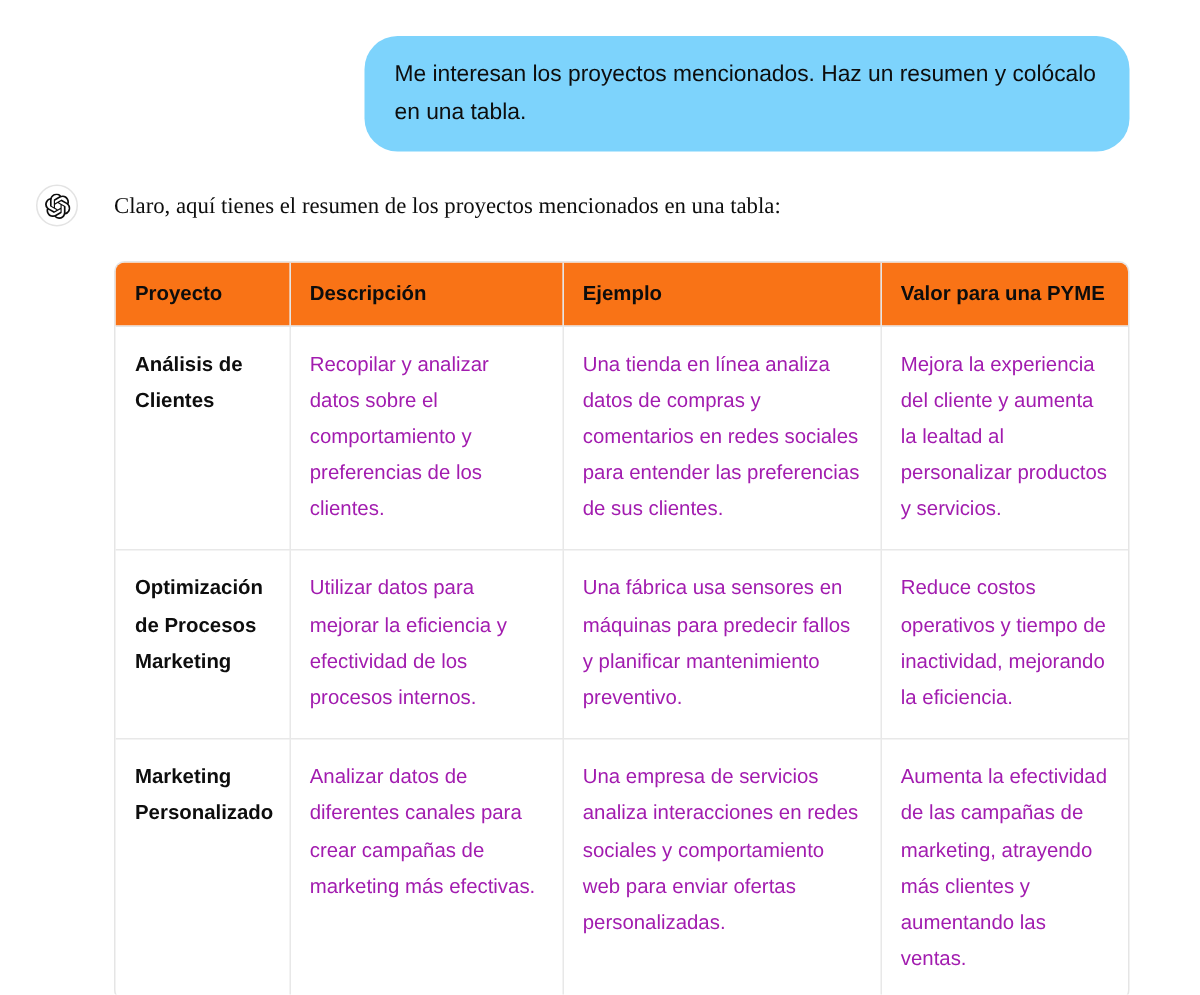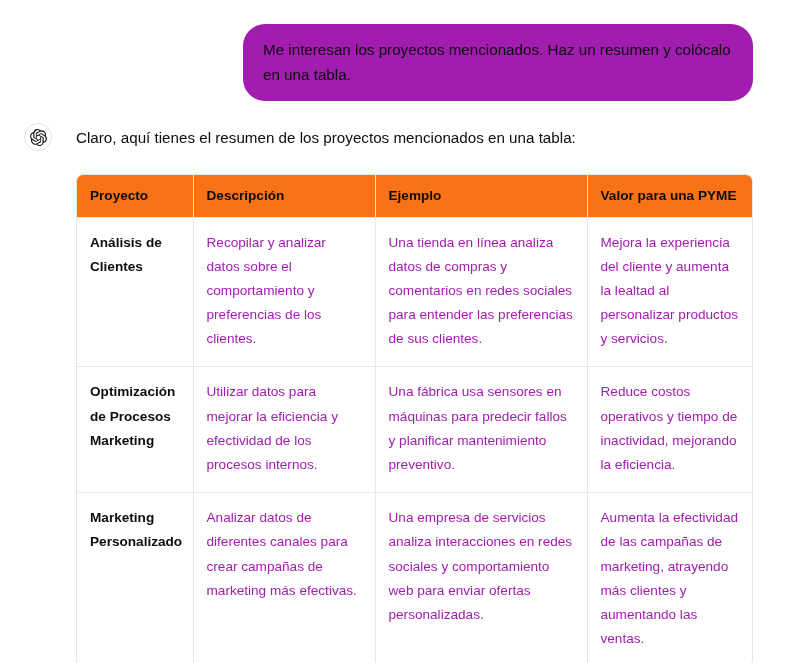--- a/index.html
+++ b/index.html
@@ -17,21 +17,21 @@
     position: relative;
   }
 
   
   .user-row {
     display: flex;
     justify-content: flex-end;
     padding: 24px 47px 0 0;
   }
   .user-bubble {
-    background: #a21caf;
+    background: #7dd3fc;
     border-radius: 22px;
     padding: 13px 20px 14px 20px;
     max-width: 510px;
     font-size: 15.2px;
     line-height: 1.65;
     color: #0d0d0d;
     text-align: left;
   }
 
   
@@ -54,20 +54,21 @@
   .avatar svg { display: block; }
   .assistant-body {
     margin-left: 24px;
     width: 680px;
   }
   .intro-text {
     font-size: 15.2px;
     line-height: 1.6;
     color: #0d0d0d;
     margin: 3px 0 0 0;
+    font-family: Liberation Serif, serif;
   }
 
   
   .table-wrap {
     margin-top: 24px;
     border: 1px solid #e5e5e5;
     border-radius: 7px;
     overflow: hidden;
     width: 677px;
   }

